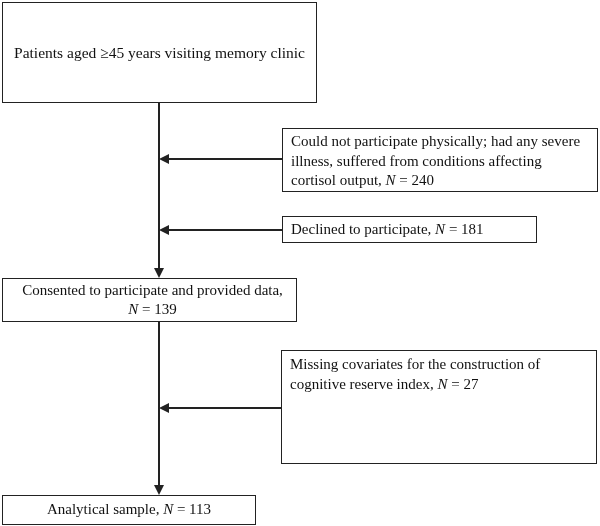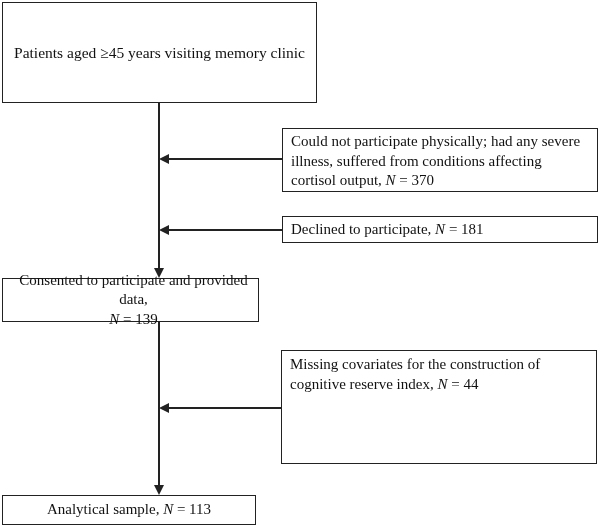--- a/index.html
+++ b/index.html
@@ -23,40 +23,40 @@
 <body>
 
 <div class="box center" style="left:2px; top:2px; width:315px; height:101px; font-size:15.5px;">
   <div>Patients aged ≥45 years visiting memory clinic</div>
 </div>
 
 <div class="line" style="left:158px; top:103px; width:1.5px; height:165px;"></div>
 <div class="arrow-down" style="left:154px; top:268px;"></div>
 
 <div class="box left" style="left:282px; top:128px; width:316px; height:64px; padding:3px 8px;">
-  <span>Could not participate physically; had any severe illness, suffered from conditions affecting cortisol output, </span><i>N</i><span> = 370</span>
+  <span>Could not participate physically; had any severe illness, suffered from conditions affecting cortisol output, </span><i>N</i><span> = 240</span>
 </div>
 <div class="line" style="left:168px; top:158px; width:114px; height:1.5px;"></div>
 <div class="arrow-left" style="left:159px; top:154px;"></div>
 
-<div class="box left" style="left:282px; top:216px; width:316px; height:27px; padding:3px 8px;">
+<div class="box left" style="left:282px; top:216px; width:255px; height:27px; padding:3px 8px;">
   <span>Declined to participate, </span><i>N</i><span> = 181</span>
 </div>
 <div class="line" style="left:168px; top:229px; width:114px; height:1.5px;"></div>
 <div class="arrow-left" style="left:159px; top:225px;"></div>
 
-<div class="box center" style="left:2px; top:278px; width:257px; height:44px;padding-left:6px;">
+<div class="box center" style="left:2px; top:278px; width:295px; height:44px;padding-left:6px;">
   <div>Consented to participate and provided data,</div>
   <div><i>N</i><span> = 139</span></div>
 </div>
 
 <div class="line" style="left:158px; top:322px; width:1.5px; height:163px;"></div>
 <div class="arrow-down" style="left:154px; top:485px;"></div>
 
 <div class="box left" style="left:281px; top:350px; width:316px; height:114px; padding:4px 8px;">
-  <div class="para"><span>Missing covariates for the construction of cognitive reserve index, </span><i>N</i><span> = 44</span></div>
+  <div class="para"><span>Missing covariates for the construction of cognitive reserve index, </span><i>N</i><span> = 27</span></div>
 </div>
 <div class="line" style="left:168px; top:407px; width:113px; height:1.5px;"></div>
 <div class="arrow-left" style="left:159px; top:403px;"></div>
 
 <div class="box center" style="left:2px; top:495px; width:254px; height:30px;">
   <div><span>Analytical sample, </span><i>N</i><span> = 113</span></div>
 </div>
 
 </body></html>

